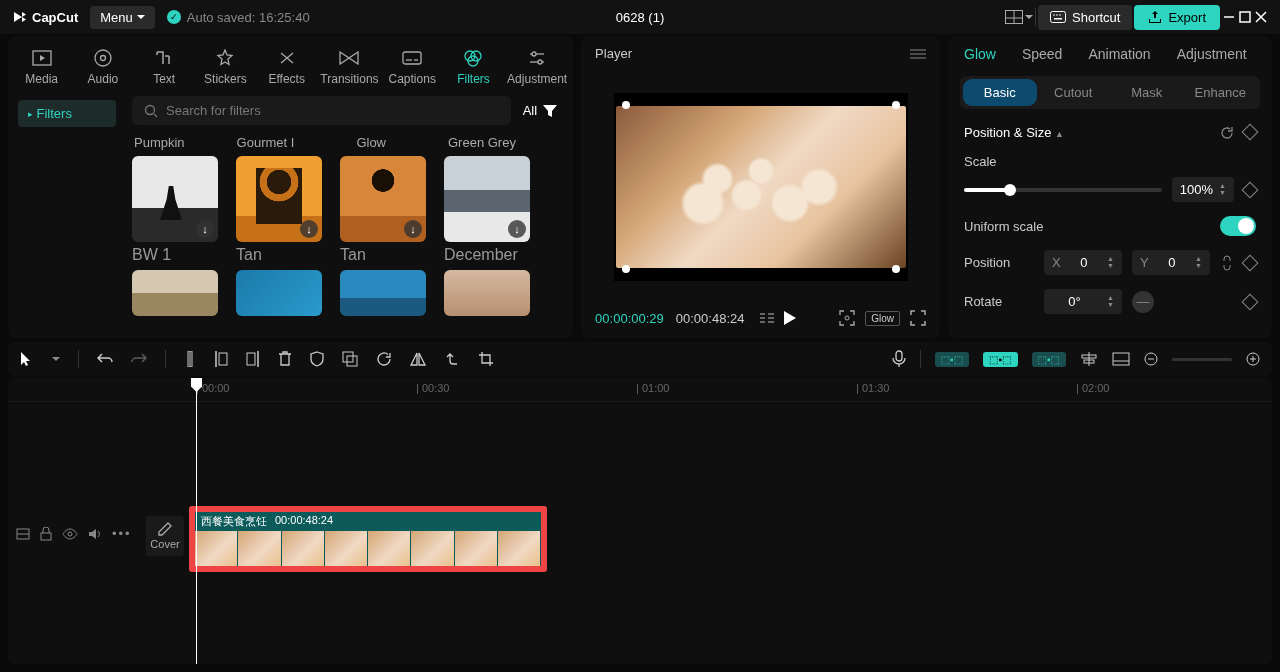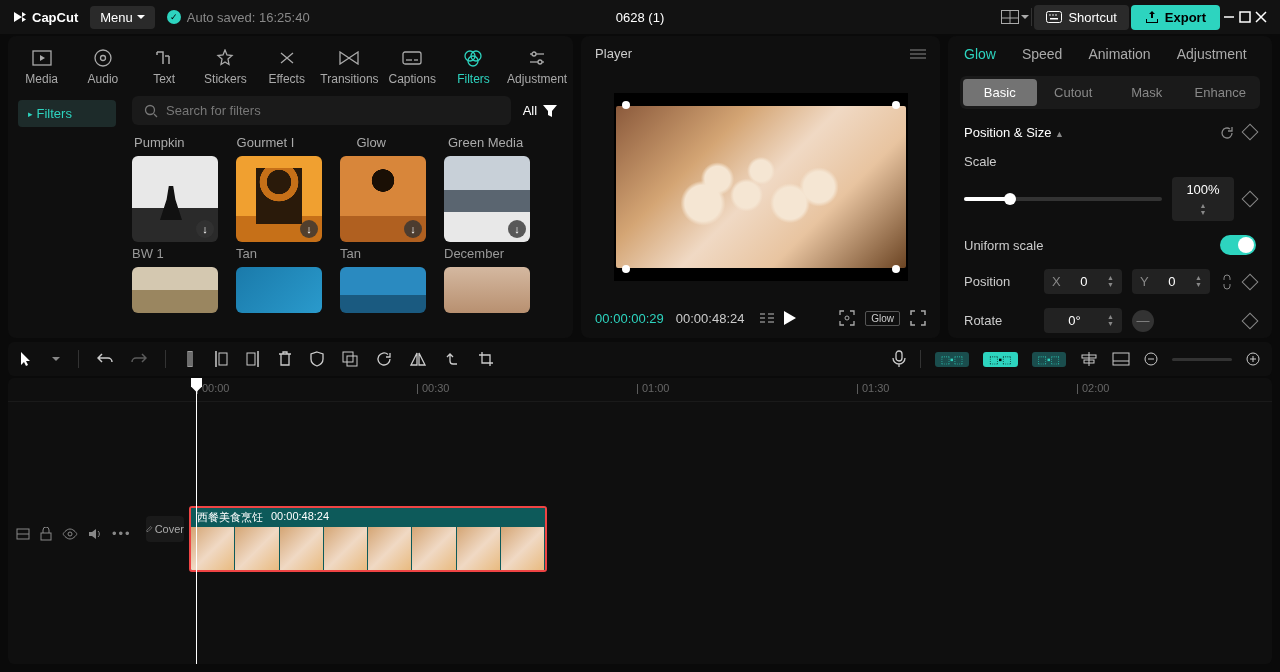--- a/index.html
+++ b/index.html
@@ -5,21 +5,21 @@
 * { margin:0; padding:0; box-sizing:border-box; font-family:-apple-system,BlinkMacSystemFont,"Segoe UI",sans-serif; }
 body { background:#0a0a0a; color:#ccc; width:1280px; height:672px; overflow:hidden; font-size:13px; }
 .titlebar { height:34px; display:flex; align-items:center; padding:0 12px; gap:12px; background:#121212; }
 .logo { color:#fff; font-weight:600; display:flex; align-items:center; gap:4px; }
 .menu-btn { background:#2a2a2a; color:#fff; padding:4px 10px; border-radius:4px; display:flex; align-items:center; gap:4px; cursor:pointer; }
 .autosave { color:#888; display:flex; align-items:center; gap:6px; }
 .autosave-dot { width:14px; height:14px; background:#2dd4bf; border-radius:50%; display:flex; align-items:center; justify-content:center; color:#000; font-size:9px; }
 .title { position:absolute; left:50%; transform:translateX(-50%); color:#fff; font-weight:500; }
 .title-right { margin-left:auto; display:flex; align-items:center; gap:2px; }
 .shortcut-btn { background:#2a2a2a; color:#fff; padding:5px 12px; border-radius:4px; display:flex; align-items:center; gap:6px; cursor:pointer; }
-.export-btn { background:#2dd4bf; color:#000; padding:5px 14px; border-radius:4px; font-weight:700; display:flex; align-items:center; gap:6px; cursor:pointer; }
+.export-btn { background:#2dd4bf; color:#000; padding:5px 14px; border-radius:4px; font-weight:400; display:flex; align-items:center; gap:6px; cursor:pointer; }
 .win-btn { width:14px; height:14px; cursor:pointer; color:#fff; }
 .divider-v { width:1px; height:18px; background:#333; }
 .main { display:flex; height:306px; }
 .tabs-col { width:570px; background:#0f0f0f; border-radius:8px; margin:2px 4px 2px 8px; display:flex; flex-direction:column; }
 .tab-row { display:flex; padding:8px 4px 0; gap:2px; }
 .tab-item { flex:1; display:flex; flex-direction:column; align-items:center; gap:4px; padding:4px 2px; cursor:pointer; color:#aaa; font-size:12px;justify-content:flex-end; }
 .tab-item.active { color:#2dd4bf; }
 .tab-icon { height:20px; display:flex; align-items:center; justify-content:center; }
 .filter-body { display:flex; flex:1; overflow:hidden; }
 .filter-side { width:118px; padding:10px 10px; }
@@ -27,21 +27,21 @@
 .filter-grid-wrap { flex:1; padding:0 12px 8px 6px; display:flex; flex-direction:column; }
 .search-row { display:flex; gap:8px; align-items:center; padding:6px 0 10px; }
 .search-box { flex:1; background:#1a1a1a; border-radius:6px; padding:7px 12px; display:flex; align-items:center; gap:8px; color:#777; }
 .all-btn { color:#fff; display:flex; align-items:center; gap:6px; cursor:pointer; padding:0 4px; }
 .cat-labels { display:flex; gap:62px; padding:0 2px 6px; color:#aaa; font-size:13px; }
 .cat-labels span:nth-child(2){margin-left:-10px;}
 .thumbs { display:flex; gap:18px; }
 .thumb-col { display:flex; flex-direction:column; }
 .thumb { width:86px; height:86px; border-radius:6px; position:relative; overflow:hidden; cursor:pointer; }
 .thumb .dl { position:absolute; right:4px; bottom:4px; width:18px; height:18px; background:#333c; border-radius:50%; display:flex; align-items:center; justify-content:center; color:#fff; font-size:11px; }
-.thumb-label { color:#999; font-size:13px; margin-top:4px; }
+.thumb-label { color:#999; font-size:16px; margin-top:4px; }
 .thumbs-row2 { display:flex; gap:18px; margin-top:6px; }
 .thumb-sm { width:86px; height:46px; border-radius:6px; overflow:hidden; cursor:pointer; }
 .player { width:362px; background:#0f0f0f; border-radius:8px; margin:2px 4px; display:flex; flex-direction:column; }
 .player-hdr { display:flex; align-items:center; justify-content:space-between; padding:10px 14px; }
 .player-canvas { flex:1; display:flex; align-items:center; justify-content:center; padding:6px 14px; }
 .canvas-frame { width:294px; height:188px; background:#000; position:relative; display:flex; align-items:center; justify-content:center; }
 .video-img { width:290px; height:162px; background:linear-gradient(135deg,#8b5a3c 0%,#d4a574 30%,#f0d9c4 50%,#e8c4a0 70%,#6b4423 100%); border-radius:2px; position:relative; overflow:hidden; }
 .video-img::before { content:''; position:absolute; inset:0; background:radial-gradient(circle at 30% 60%,#f5e6d3 8%,transparent 10%),radial-gradient(circle at 45% 55%,#f5e6d3 7%,transparent 9%),radial-gradient(circle at 60% 60%,#f5e6d3 8%,transparent 10%),radial-gradient(circle at 50% 40%,#f5e6d3 6%,transparent 8%),radial-gradient(circle at 70% 50%,#f5e6d3 7%,transparent 9%),radial-gradient(circle at 35% 45%,#f5e6d3 6%,transparent 8%); }
 .handle { position:absolute; width:8px; height:8px; background:#fff; border-radius:50%; }
 .h-tl{top:8px;left:8px;} .h-tr{top:8px;right:8px;} .h-bl{bottom:8px;left:8px;} .h-br{bottom:8px;right:8px;}
@@ -50,50 +50,50 @@
 .time2 { color:#ccc; font-size:13px; }
 .play-icons { margin-left:4px; display:flex; gap:10px; align-items:center; }
 .player-ctrl-r { margin-left:auto; display:flex; gap:10px; align-items:center; }
 .ratio-box { border:1px solid #555; padding:1px 5px; font-size:10px; border-radius:2px; }
 .props { flex:1; background:#0f0f0f; border-radius:8px; margin:2px 8px 2px 4px; display:flex; flex-direction:column; }
 .prop-tabs { display:flex; padding:10px 16px 8px; gap:26px; }
 .prop-tab { color:#aaa; cursor:pointer; font-size:14px; }
 .prop-tab.active { color:#2dd4bf; font-weight:500; }
 .prop-subtabs { display:flex; background:#1a1a1a; margin:6px 12px; border-radius:6px; padding:3px; }
 .prop-subtab { flex:1; text-align:center; padding:6px; cursor:pointer; color:#888; border-radius:4px; font-size:13px; }
-.prop-subtab.active { background:#737373; color:#fff; }
+.prop-subtab.active { background:#0c4a6e; color:#fff;border-radius:9px; }
 .prop-body { padding:10px 16px; display:flex; flex-direction:column; gap:14px; }
 .prop-section-hdr { display:flex; align-items:center; justify-content:space-between; color:#fff; font-weight:500; }
 .prop-section-hdr .icons { display:flex; gap:10px; color:#888; }
 .prop-row { display:flex; align-items:center; gap:10px; }
 .prop-label { color:#ccc; font-size:13px; width:70px; }
 .slider { flex:1; height:4px; background:#333; border-radius:2px; position:relative; }
 .slider-fill { position:absolute; left:0; top:0; height:100%; background:#fff; border-radius:2px; }
 .slider-thumb { position:absolute; top:-4px; width:12px; height:12px; background:#fff; border-radius:50%; }
-.num-box { background:#222; padding:5px 8px; border-radius:4px; display:flex; align-items:center; gap:6px; min-width:62px; justify-content:space-between; color:#fff;flex-direction:column; }
+.num-box { background:#222; padding:5px 8px; border-radius:4px; display:flex; align-items:center; gap:6px; min-width:62px; justify-content:space-between; color:#fff; }
 .spinbox { display:flex; flex-direction:column; gap:1px; color:#888; font-size:7px; line-height:6px; }
 .diamond { width:12px; height:12px; border:1.5px solid #888; transform:rotate(45deg); cursor:pointer; }
 .toggle { width:36px; height:20px; background:#2dd4bf; border-radius:10px; position:relative; cursor:pointer; }
 .toggle::after { content:''; position:absolute; right:2px; top:2px; width:16px; height:16px; background:#fff; border-radius:50%; }
 .xy-box { background:#222; padding:5px 8px; border-radius:4px; display:flex; align-items:center; gap:10px; color:#fff; min-width:78px; }
 .xy-box .lbl { color:#888; }
 .timeline-tools { height:34px; background:#0f0f0f; margin:2px 8px; border-radius:6px; display:flex; align-items:center; padding:0 12px; gap:18px; }
 .tool-btn { color:#aaa; cursor:pointer; display:flex; align-items:center; }
 .tool-group-r { margin-left:auto; display:flex; gap:14px; align-items:center; }
 .chip { padding:2px 6px; border-radius:3px; font-size:10px; }
 .chip.c1{background:#1a4d4d;color:#2dd4bf;} .chip.c2{background:#2dd4bf;color:#000;} .chip.c3{background:#1a4d4d;color:#2dd4bf;}
 .timeline { background:#0f0f0f; margin:2px 8px 8px; border-radius:6px; height:286px; position:relative; overflow:hidden; }
 .ruler { height:24px; position:relative; color:#666; font-size:11px; border-bottom:1px solid #1a1a1a; }
 .ruler-mark { position:absolute; top:4px; }
 .playhead { position:absolute; top:0; bottom:0; width:1px; background:#fff; left:188px; z-index:5; }
 .playhead::before { content:''; position:absolute; top:0; left:-5px; width:11px; height:14px; background:#fff; clip-path:polygon(0 0,100% 0,100% 60%,50% 100%,0 60%); }
 .track-area { position:relative; height:260px; }
 .track-ctrl { position:absolute; left:8px; top:124px; display:flex; gap:10px; align-items:center; color:#888; }
-.cover-btn { position:absolute; left:138px; top:114px; width:38px; padding:6px 0; background:#1a1a1a; border-radius:4px; display:flex; flex-direction:row; align-items:center; gap:2px; color:#aaa; font-size:11px; cursor:pointer; }
-.clip { position:absolute; left:181px; top:104px; width:358px; height:66px; background:#0d5a5a; border:2px solid #ef4444; border-radius:3px; overflow:hidden; }
+.cover-btn { position:absolute; left:138px; top:114px; width:38px; padding:6px 0; background:#1a1a1a; border-radius:4px; display:flex; flex-direction:column; align-items:center; gap:2px; color:#aaa; font-size:11px; cursor:pointer; }
+.clip { position:absolute; left:181px; top:104px; width:358px; height:66px; background:#0d5a5a; border:6px solid #ef4444; border-radius:3px; overflow:hidden; }
 .clip-hdr { background:#0d5a5a; color:#fff; font-size:11px; padding:2px 6px; display:flex; gap:8px; }
 .clip-thumbs { display:flex; height:46px; }
 .clip-thumb { flex:1; background:linear-gradient(135deg,#d4a574,#f0d9c4,#e8b87a); border-right:1px solid #0d5a5a; }
 svg { display:block; }
 </style>
 </head>
 <body>
 
 <div class="titlebar">
   <div class="logo">
@@ -257,21 +257,21 @@
             <span>All</span>
             <svg width="14" height="12" viewBox="0 0 14 12">
                 <path fill="#fff" d="M0 0h14l-5 6v6l-4-2V6z"></path>
               </svg>
           </div>
         </div>
         <div class="cat-labels">
           <span>Pumpkin</span>
           <span>Gourmet I</span>
           <span>Glow</span>
-          <span>Green Media</span>
+          <span>Green Grey</span>
         </div>
         <div class="thumbs">
           <div class="thumb-col">
               <div class="thumb" style="background:linear-gradient(#e8e8e8 60%,#2a2a2a 60%)">
                 <div style="position:absolute;left:28px;top:30px;width:22px;height:34px;background:#111;clip-path:polygon(40% 0,60% 0,70% 40%,100% 100%,0 100%,30% 40%)"></div>
                 <div class="dl">↓</div>
               </div>
               <div class="thumb-label">BW 1</div>
             </div>
           <div class="thumb-col">

